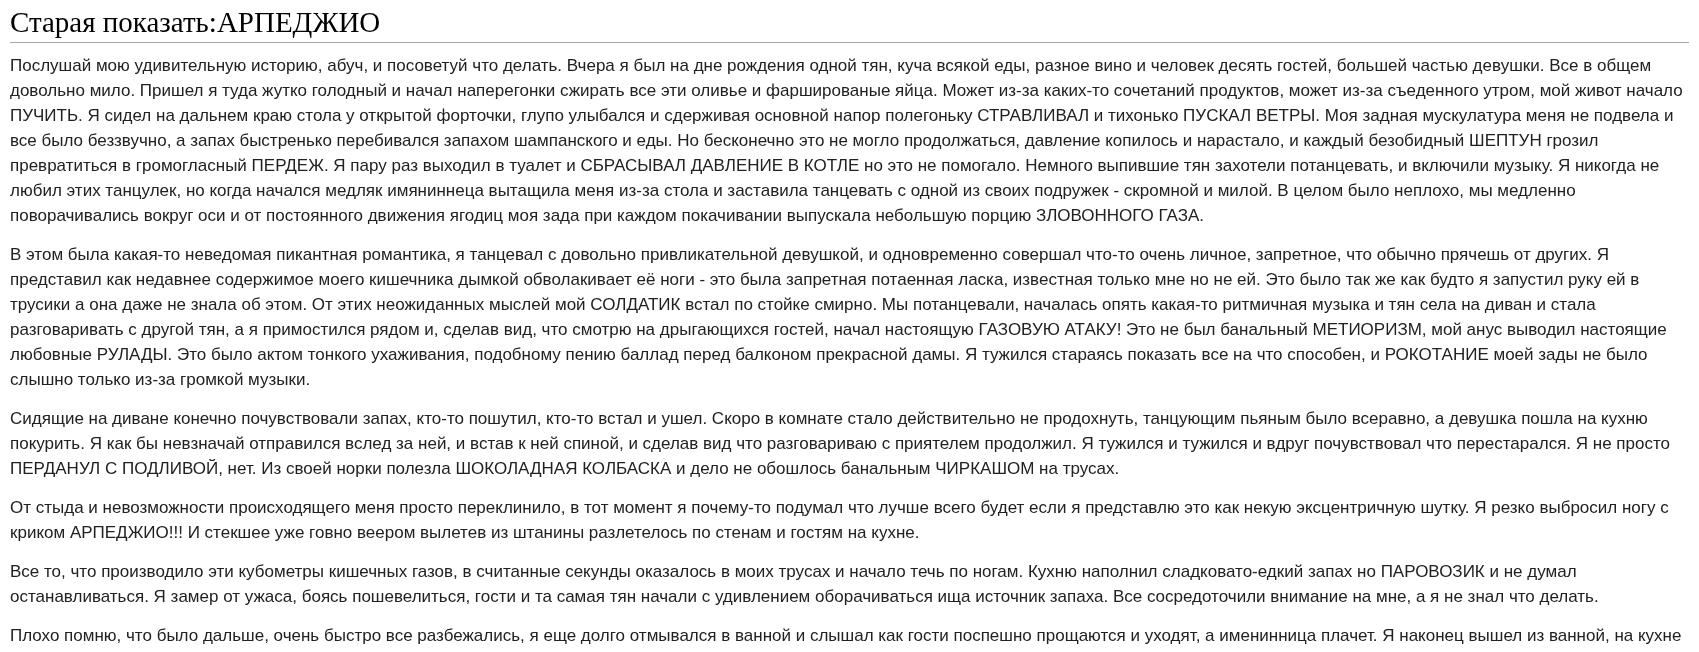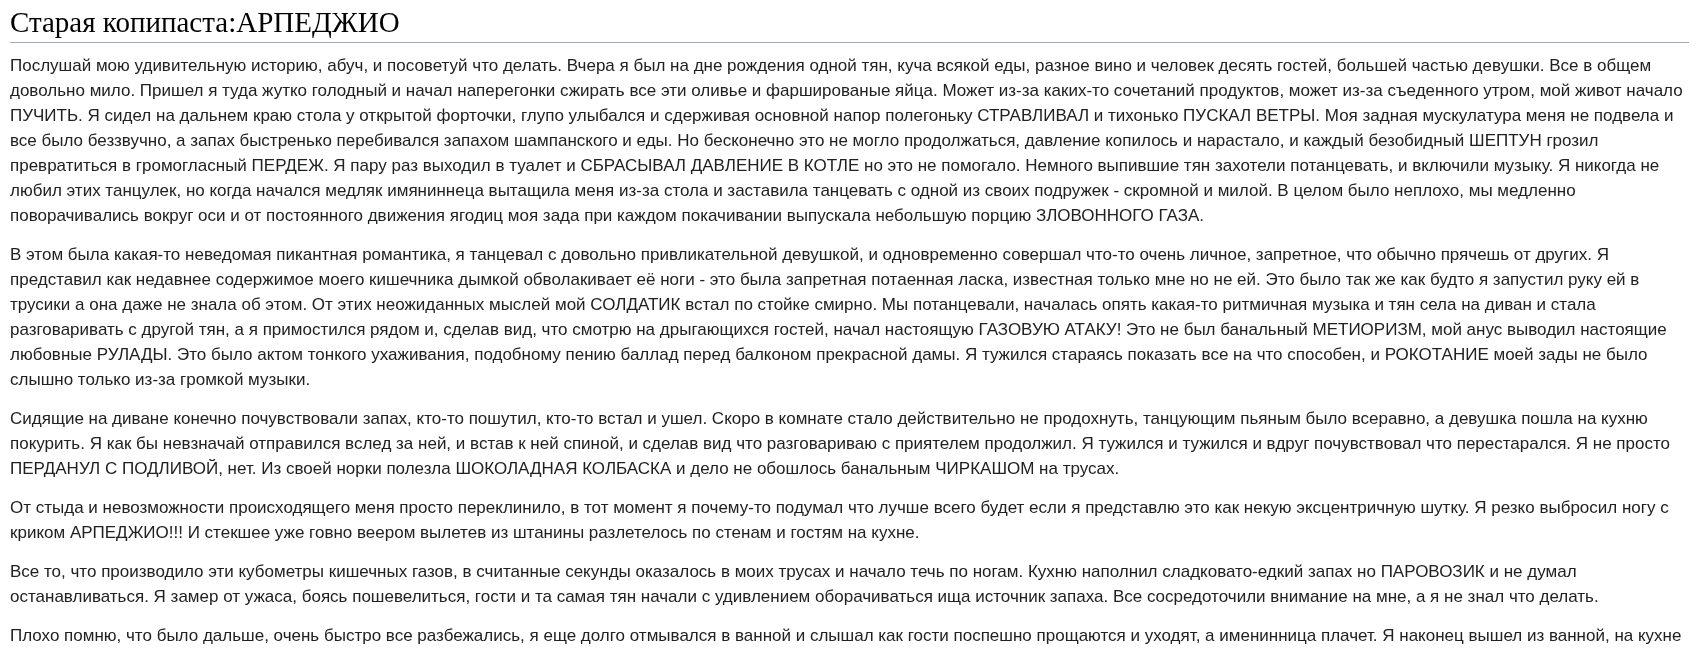--- a/index.html
+++ b/index.html
@@ -32,21 +32,21 @@
     font-size: 17px;
     line-height: 25px;
     margin: 10px 0 14px 0;
     text-align: left;
   }
 </style>
 </head>
 <body>
 
 <div class="page">
-  <h1 class="page-title">Старая копипаста:АРПЕДЖИО</h1>
+  <h1 class="page-title">Старая показать:АРПЕДЖИО</h1>
   <div class="content">
     <p>Послушай мою удивительную историю, абуч, и посоветуй что делать. Вчера я был на дне рождения одной тян, куча всякой еды, разное вино и человек десять гостей, большей частью девушки. Все в общем довольно мило. Пришел я туда жутко голодный и начал наперегонки сжирать все эти оливье и фаршированые яйца. Может из-за каких-то сочетаний продуктов, может из-за съеденного утром, мой живот начало ПУЧИТЬ. Я сидел на дальнем краю стола у открытой форточки, глупо улыбался и сдерживая основной напор полегоньку СТРАВЛИВАЛ и тихонько ПУСКАЛ ВЕТРЫ. Моя задная мускулатура меня не подвела и все было беззвучно, а запах быстренько перебивался запахом шампанского и еды. Но бесконечно это не могло продолжаться, давление копилось и нарастало, и каждый безобидный ШЕПТУН грозил превратиться в громогласный ПЕРДЕЖ. Я пару раз выходил в туалет и СБРАСЫВАЛ ДАВЛЕНИЕ В КОТЛЕ но это не помогало. Немного выпившие тян захотели потанцевать, и включили музыку. Я никогда не любил этих танцулек, но когда начался медляк имяниннеца вытащила меня из-за стола и заставила танцевать с одной из своих подружек - скромной и милой. В целом было неплохо, мы медленно поворачивались вокруг оси и от постоянного движения ягодиц моя зада при каждом покачивании выпускала небольшую порцию ЗЛОВОННОГО ГАЗА.</p>
     <p>В этом была какая-то неведомая пикантная романтика, я танцевал с довольно привликательной девушкой, и одновременно совершал что-то очень личное, запретное, что обычно прячешь от других. Я представил как недавнее содержимое моего кишечника дымкой обволакивает её ноги - это была запретная потаенная ласка, известная только мне но не ей. Это было так же как будто я запустил руку ей в трусики а она даже не знала об этом. От этих неожиданных мыслей мой СОЛДАТИК встал по стойке смирно. Мы потанцевали, началась опять какая-то ритмичная музыка и тян села на диван и стала разговаривать с другой тян, а я примостился рядом и, сделав вид, что смотрю на дрыгающихся гостей, начал настоящую ГАЗОВУЮ АТАКУ! Это не был банальный МЕТИОРИЗМ, мой анус выводил настоящие любовные РУЛАДЫ. Это было актом тонкого ухаживания, подобному пению баллад перед балконом прекрасной дамы. Я тужился стараясь показать все на что способен, и РОКОТАНИЕ моей зады не было слышно только из-за громкой музыки.</p>
     <p>Сидящие на диване конечно почувствовали запах, кто-то пошутил, кто-то встал и ушел. Скоро в комнате стало действительно не продохнуть, танцующим пьяным было всеравно, а девушка пошла на кухню покурить. Я как бы невзначай отправился вслед за ней, и встав к ней спиной, и сделав вид что разговариваю с приятелем продолжил. Я тужился и тужился и вдруг почувствовал что перестарался. Я не просто ПЕРДАНУЛ С ПОДЛИВОЙ, нет. Из своей норки полезла ШОКОЛАДНАЯ КОЛБАСКА и дело не обошлось банальным ЧИРКАШОМ на трусах.</p>
     <p>От стыда и невозможности происходящего меня просто переклинило, в тот момент я почему-то подумал что лучше всего будет если я представлю это как некую эксцентричную шутку. Я резко выбросил ногу с криком АРПЕДЖИО!!! И стекшее уже говно веером вылетев из штанины разлетелось по стенам и гостям на кухне.</p>
     <p>Все то, что производило эти кубометры кишечных газов, в считанные секунды оказалось в моих трусах и начало течь по ногам. Кухню наполнил сладковато-едкий запах но ПАРОВОЗИК и не думал останавливаться. Я замер от ужаса, боясь пошевелиться, гости и та самая тян начали с удивлением оборачиваться ища источник запаха. Все сосредоточили внимание на мне, а я не знал что делать.</p>
     <p>Плохо помню, что было дальше, очень быстро все разбежались, я еще долго отмывался в ванной и слышал как гости поспешно прощаются и уходят, а именинница плачет. Я наконец вышел из ванной, на кухне никого не было кроме той тян с которой я танцевал. Она стояла у самого окна, опять курила и задумчиво смотрела на меня, но ничего не сказала. Так вот абуч, я верю, что не все еще потеряно, и ты подскажешь мне, как можно развести ту самую тян на долб в ПЕРДАЧЕЛЛО.</p>
   </div>
 </div>
 

